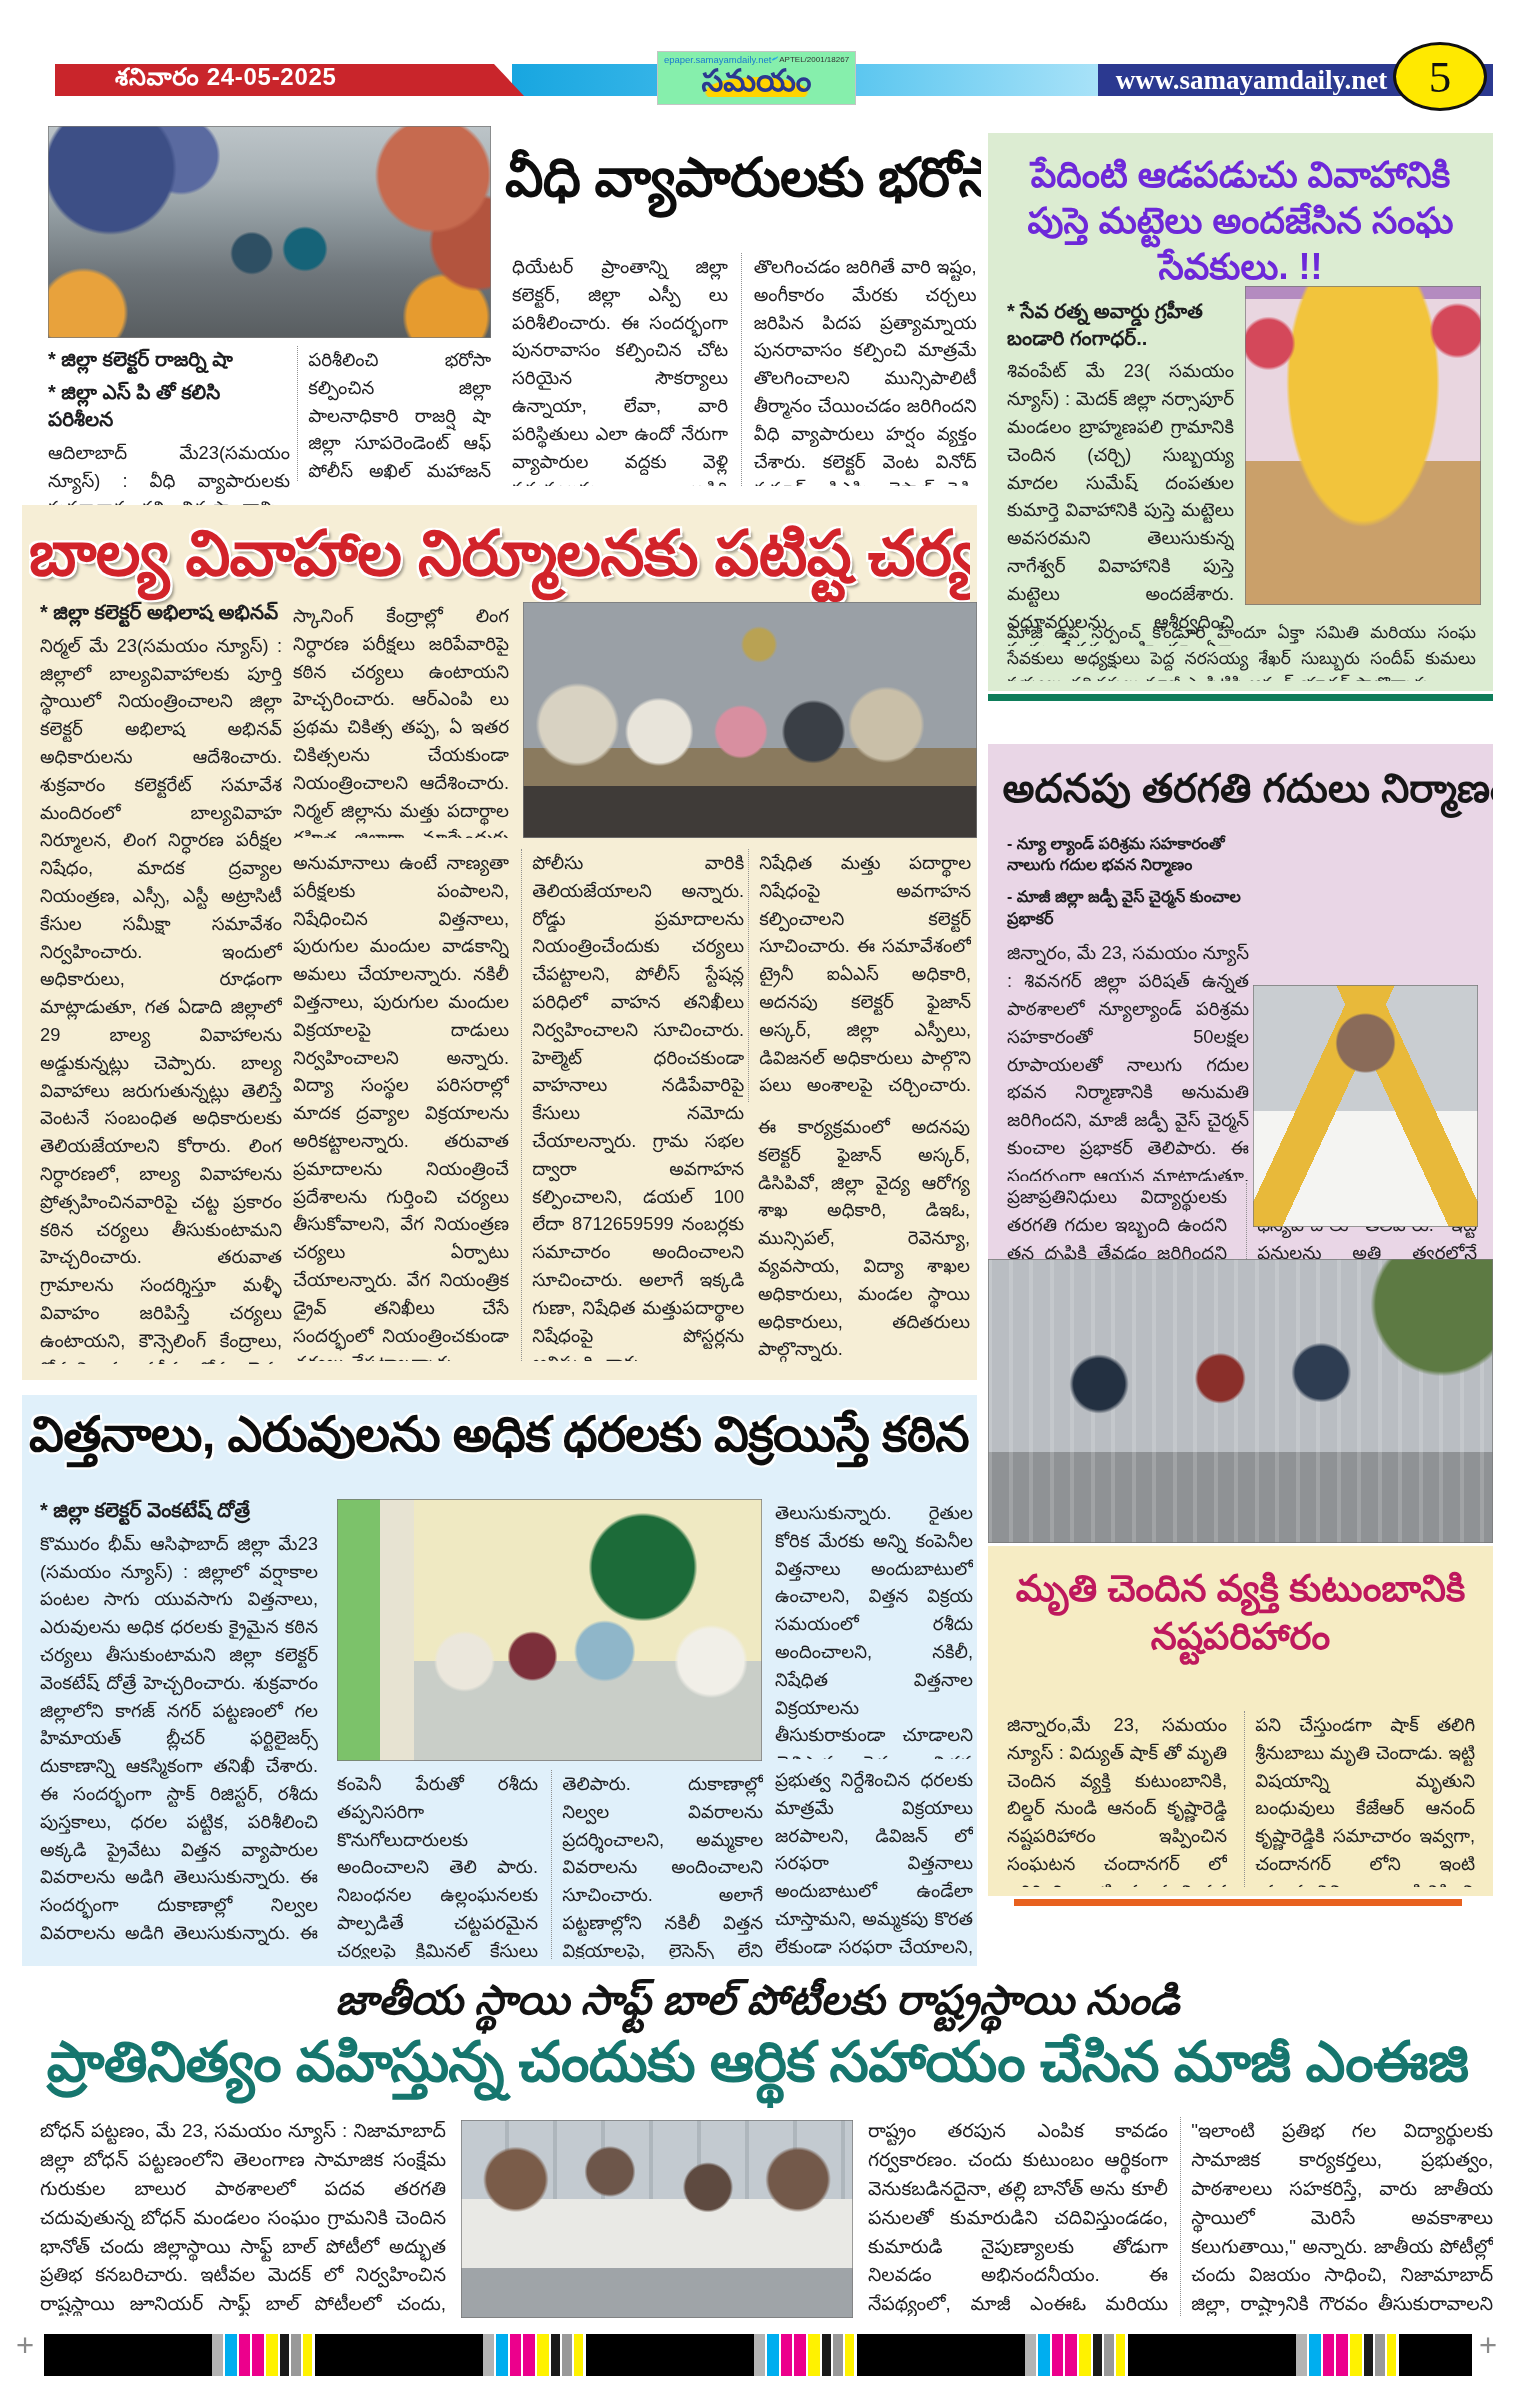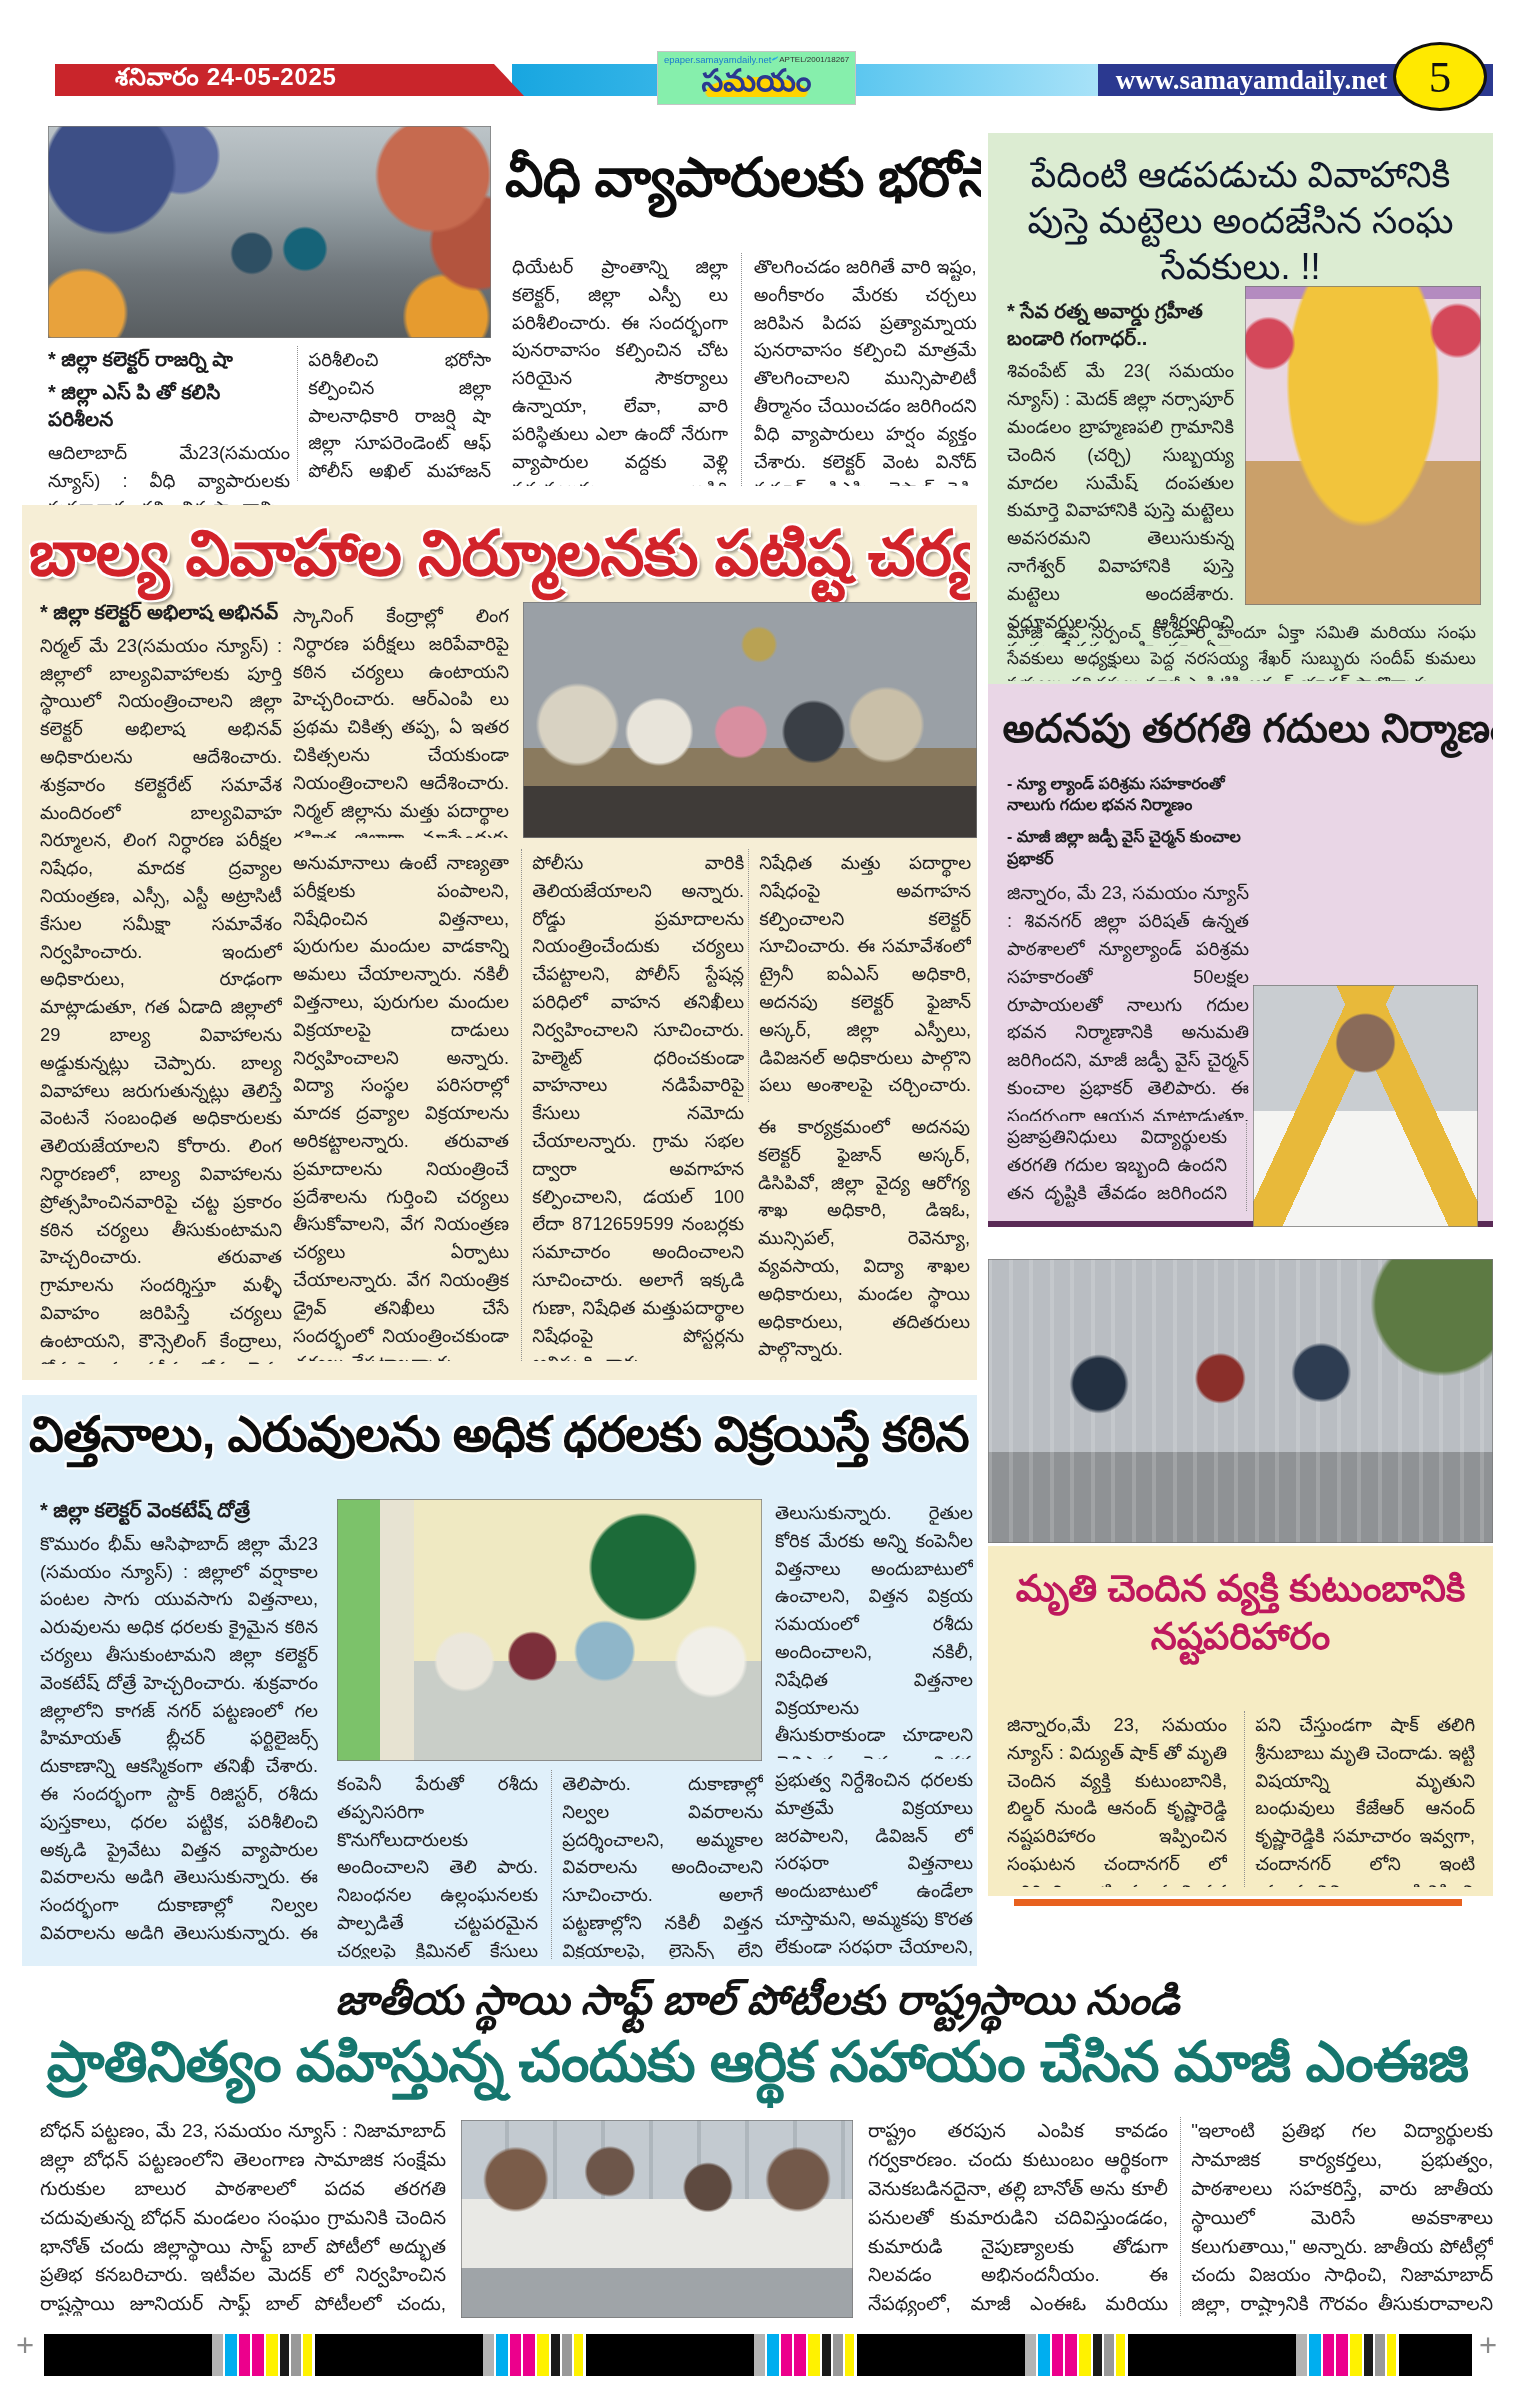--- a/index.html
+++ b/index.html
@@ -39,30 +39,30 @@
      radial-gradient(circle at 30% 14%,#5a6aa0 0 10%,transparent 11%),
      radial-gradient(circle at 87% 23%,#c66a4f 0 13%,transparent 14%),
      radial-gradient(circle at 97% 55%,#b3543e 0 10%,transparent 11%),
      radial-gradient(circle at 8% 88%,#e8a23c 0 9%,transparent 10%),
      radial-gradient(circle at 90% 90%,#e69b2f 0 9%,transparent 10%),
      radial-gradient(circle at 46% 60%,#2e4f63 0 7%,transparent 8%),
      radial-gradient(circle at 58% 58%,#166378 0 7%,transparent 8%),
      linear-gradient(180deg,#bcc4c8 0%,#a9b2b6 25%,#8e989d 45%,#6e757a 70%,#585d60 100%);}
   
   .a2-box{left:988px;top:133px;width:505px;height:558px;background:#dcecd2;}
-  .a2-h{padding:19px 19px 4.4px 19px;text-align:center;font-size:36px;font-weight:normal;color:#0f172a;line-height:1.28;}
+  .a2-h{padding:19px 19px 4.4px 19px;text-align:center;font-size:36px;font-weight:bold;color:#6d28d9;line-height:1.28;}
   .photo-wedding{left:1245px;top:286px;width:236px;height:319px;background:
      radial-gradient(circle at 10% 18%,#d4485a 0 7%,transparent 8%),
      radial-gradient(circle at 90% 14%,#d4485a 0 7%,transparent 8%),
      radial-gradient(ellipse at 50% 30%,#f2c43c 0 44%,transparent 46%),
      linear-gradient(180deg,#b48bc0 0 4%,#e9d6e0 4% 55%,#caa06a 55% 100%);}
   
   .rule-teal{left:988px;top:694px;width:505px;height:6.6px;background:#0e7d5a;}
   
-  .a4-box{left:988px;top:684px;width:505px;height:543px;background:#e9d6e6;border-bottom:6.6px solid #5a2a56;box-sizing:border-box;}
+  .a4-box{left:988px;top:744px;width:505px;height:543px;background:#e9d6e6;border-bottom:6.6px solid #5a2a56;box-sizing:border-box;}
   .a4-h{padding:22px 14.6px 7.3px 14.6px;text-align:center;font-size:40px;font-weight:bold;color:#161616;white-space:nowrap;overflow:hidden;}
   .dash{font-weight:bold;font-size:16px;line-height:1.35;margin-bottom:10.2px;}
   .photo-portrait{left:1253px;top:985px;width:225px;height:242px;background:
      radial-gradient(circle at 50% 24%,#8a6b59 0 13%,transparent 14%),
      linear-gradient(115deg,transparent 30%,#e8b93a 30% 42%,transparent 42%),
      linear-gradient(65deg,transparent 58%,#e8b93a 58% 70%,transparent 70%),
      linear-gradient(180deg,#c9cdd1 0 52%,#f4f4f2 52% 100%);}
   
   .photo-shed{left:988px;top:1259px;width:505px;height:284px;background:
      radial-gradient(circle at 90% 16%,#5d7a43 0 13%,transparent 14%),

